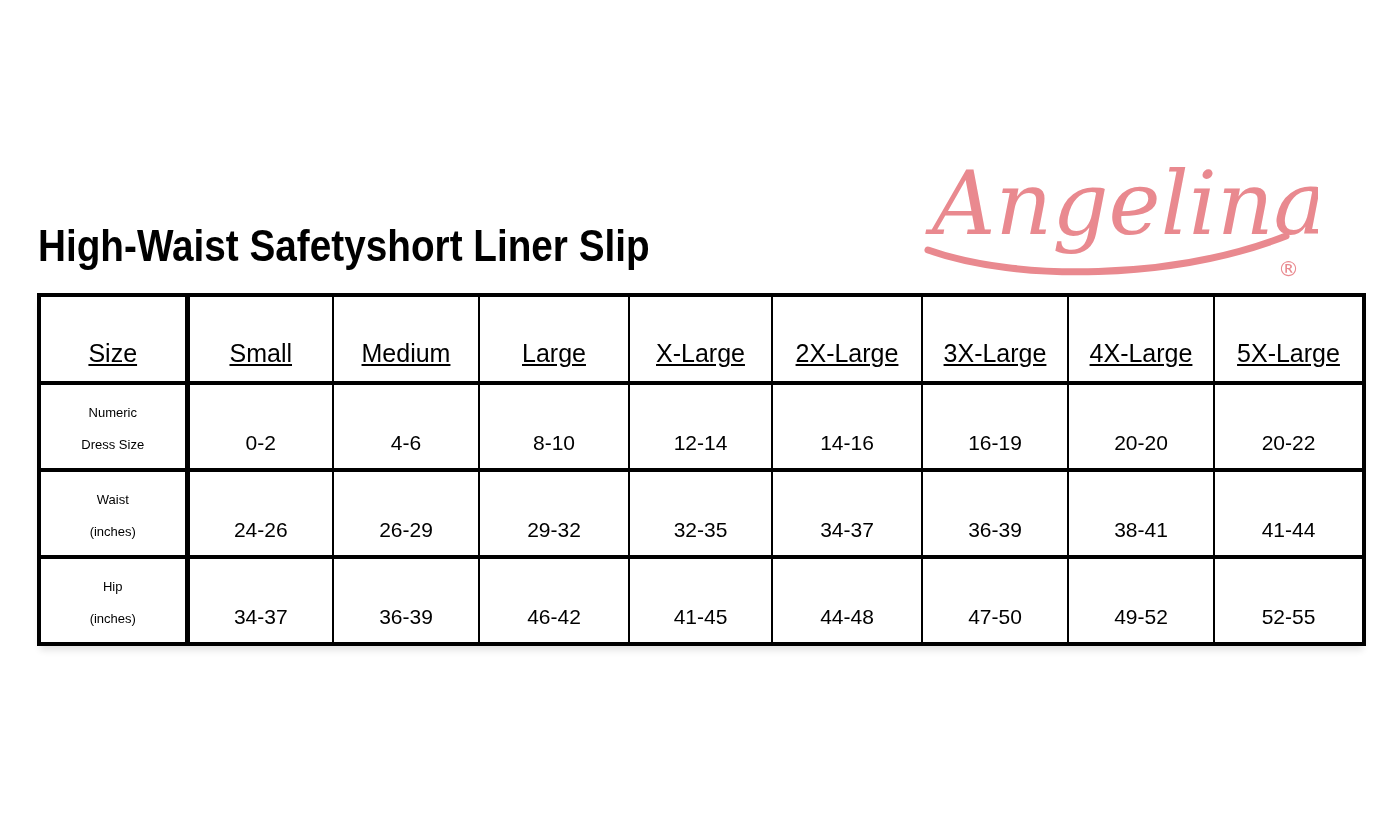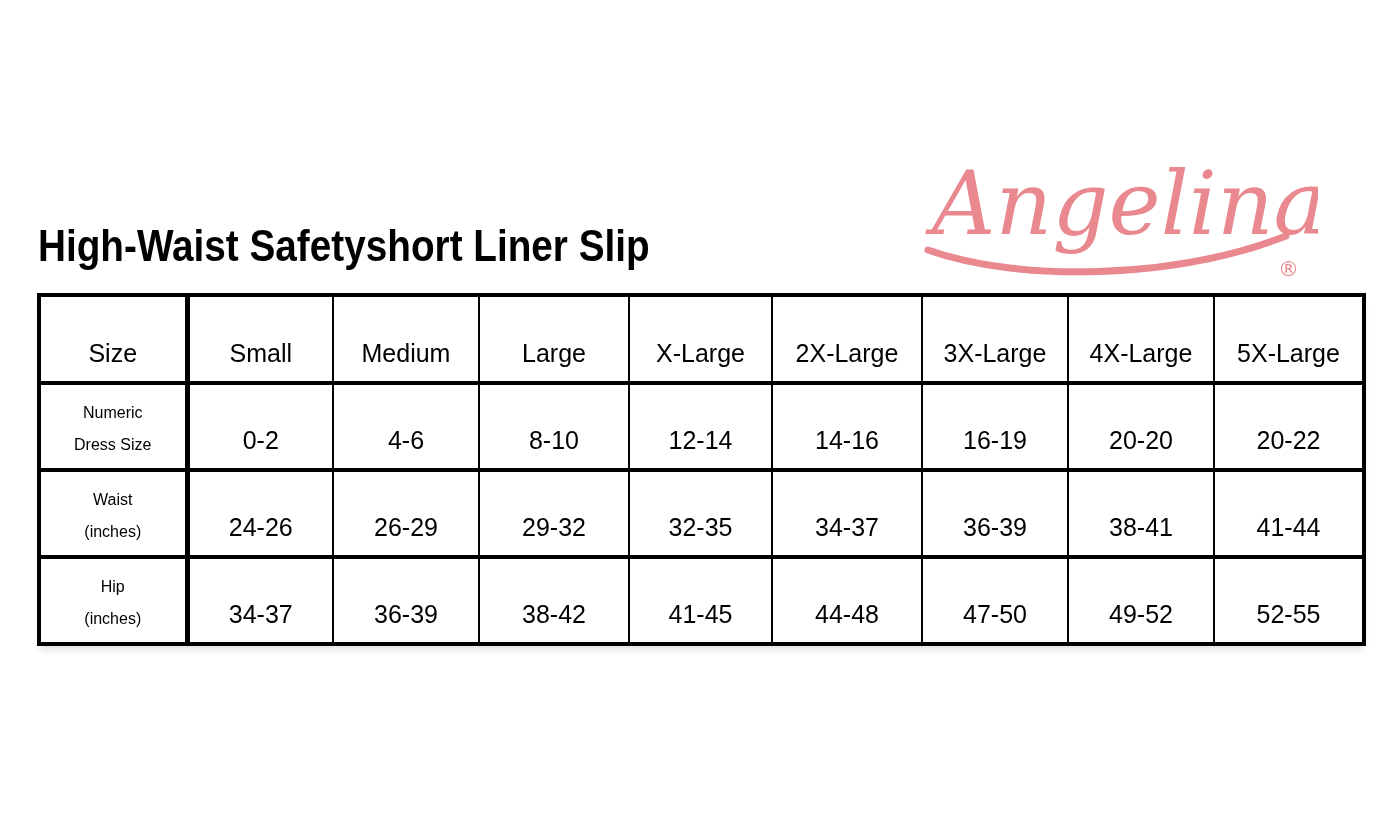--- a/index.html
+++ b/index.html
@@ -61,32 +61,32 @@
     border-left: 2px solid #000;
     border-right: 2px solid #000;
     text-align: center;
     vertical-align: bottom;
     font-weight: 400;
     padding: 0;
   }
   .size-table tr > *:first-child {
     border-right: 5px solid #000;
   }
-  .size-table thead tr { height: 88px; }
+  .size-table thead tr { height: 88px; text-decoration: underline; }
   .size-table tbody tr { height: 87px; }
   .size-table thead th {
     font-size: 25px;
     padding-bottom: 13px;
   }
   .size-table td {
-    font-size: 25px;
+    font-size: 21px;
     padding-bottom: 13px;
   }
   .size-table .rowlabel {
-    font-size: 16px;
+    font-size: 13px;
     line-height: 32px;
     padding-bottom: 7px;
   }
 </style>
 </head>
 <body>
 
 <div>
 
   <h1 class="title">High-Waist Safetyshort Liner Slip</h1>
@@ -153,21 +153,21 @@
         <td>38-41</td>
         <td>41-44</td>
       </tr>
       <tr>
         <th class="rowlabel">
           <div>Hip</div>
           <div>(inches)</div>
         </th>
         <td>34-37</td>
         <td>36-39</td>
-        <td>38-42</td>
+        <td>46-42</td>
         <td>41-45</td>
         <td>44-48</td>
         <td>47-50</td>
         <td>49-52</td>
         <td>52-55</td>
       </tr>
     </tbody>
   </table>
 
 </div>

